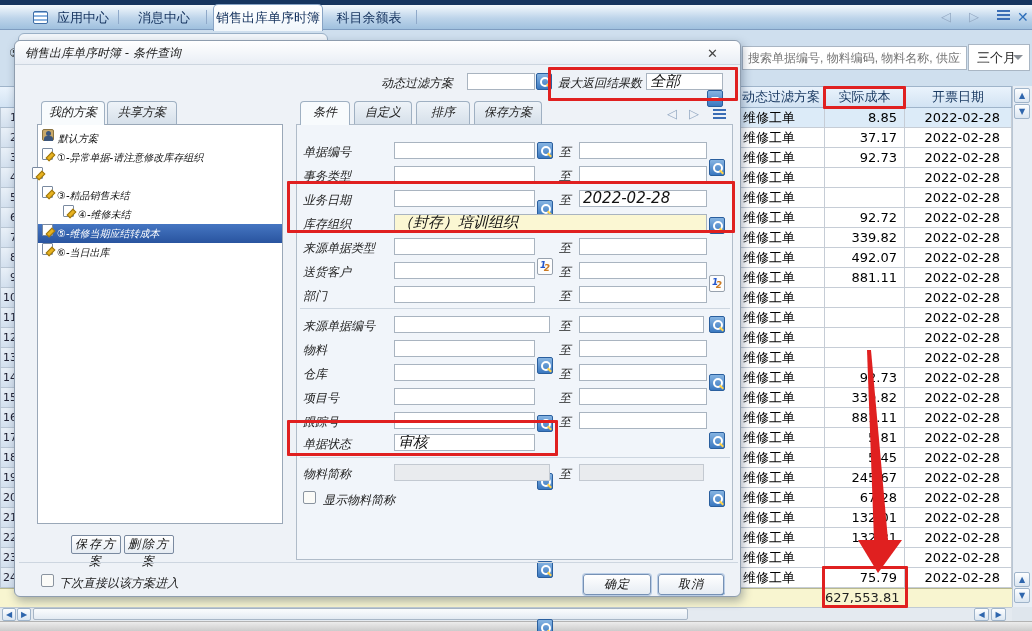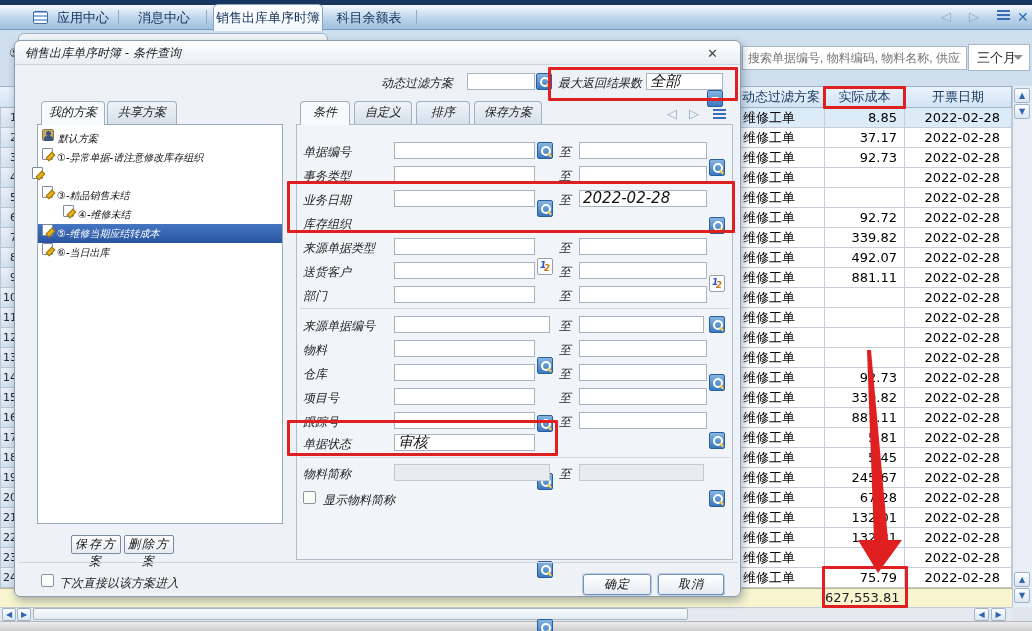--- a/index.html
+++ b/index.html
@@ -297,20 +297,21 @@
           <div class="abs dlabel" style="left:262px;top:43px;">至</div>
           <div class="abs dinput" style="left:282px;top:41px;width:128px;"></div>
           <div class="abs lk" style="left:412px;top:41px;"></div>
           <div class="abs dlabel" style="left:6px;top:67px;">业务日期</div>
           <div class="abs dinput" style="left:97px;top:65px;width:141px;"></div>
           <div class="abs cal" style="left:240px;top:65px;"></div>
           <div class="abs dlabel" style="left:262px;top:67px;">至</div>
           <div class="abs dinput" style="left:282px;top:65px;width:128px;">2022-02-28</div>
           <div class="abs cal" style="left:412px;top:65px;"></div>
           <div class="abs dlabel" style="left:6px;top:91px;">库存组织</div>
+          <div class="abs dinput yel" style="left:97px;top:89px;width:313px;">（封存）培训组织</div>
           <div class="abs lk" style="left:412px;top:89px;"></div>
           <div class="abs dlabel" style="left:6px;top:115px;">来源单据类型</div>
           <div class="abs dinput" style="left:97px;top:113px;width:141px;"></div>
           <div class="abs lk" style="left:240px;top:113px;"></div>
           <div class="abs dlabel" style="left:262px;top:115px;">至</div>
           <div class="abs dinput" style="left:282px;top:113px;width:128px;"></div>
           <div class="abs lk" style="left:412px;top:113px;"></div>
           <div class="abs dlabel" style="left:6px;top:139px;">送货客户</div>
           <div class="abs dinput" style="left:97px;top:137px;width:141px;"></div>
           <div class="abs lk" style="left:240px;top:137px;"></div>

